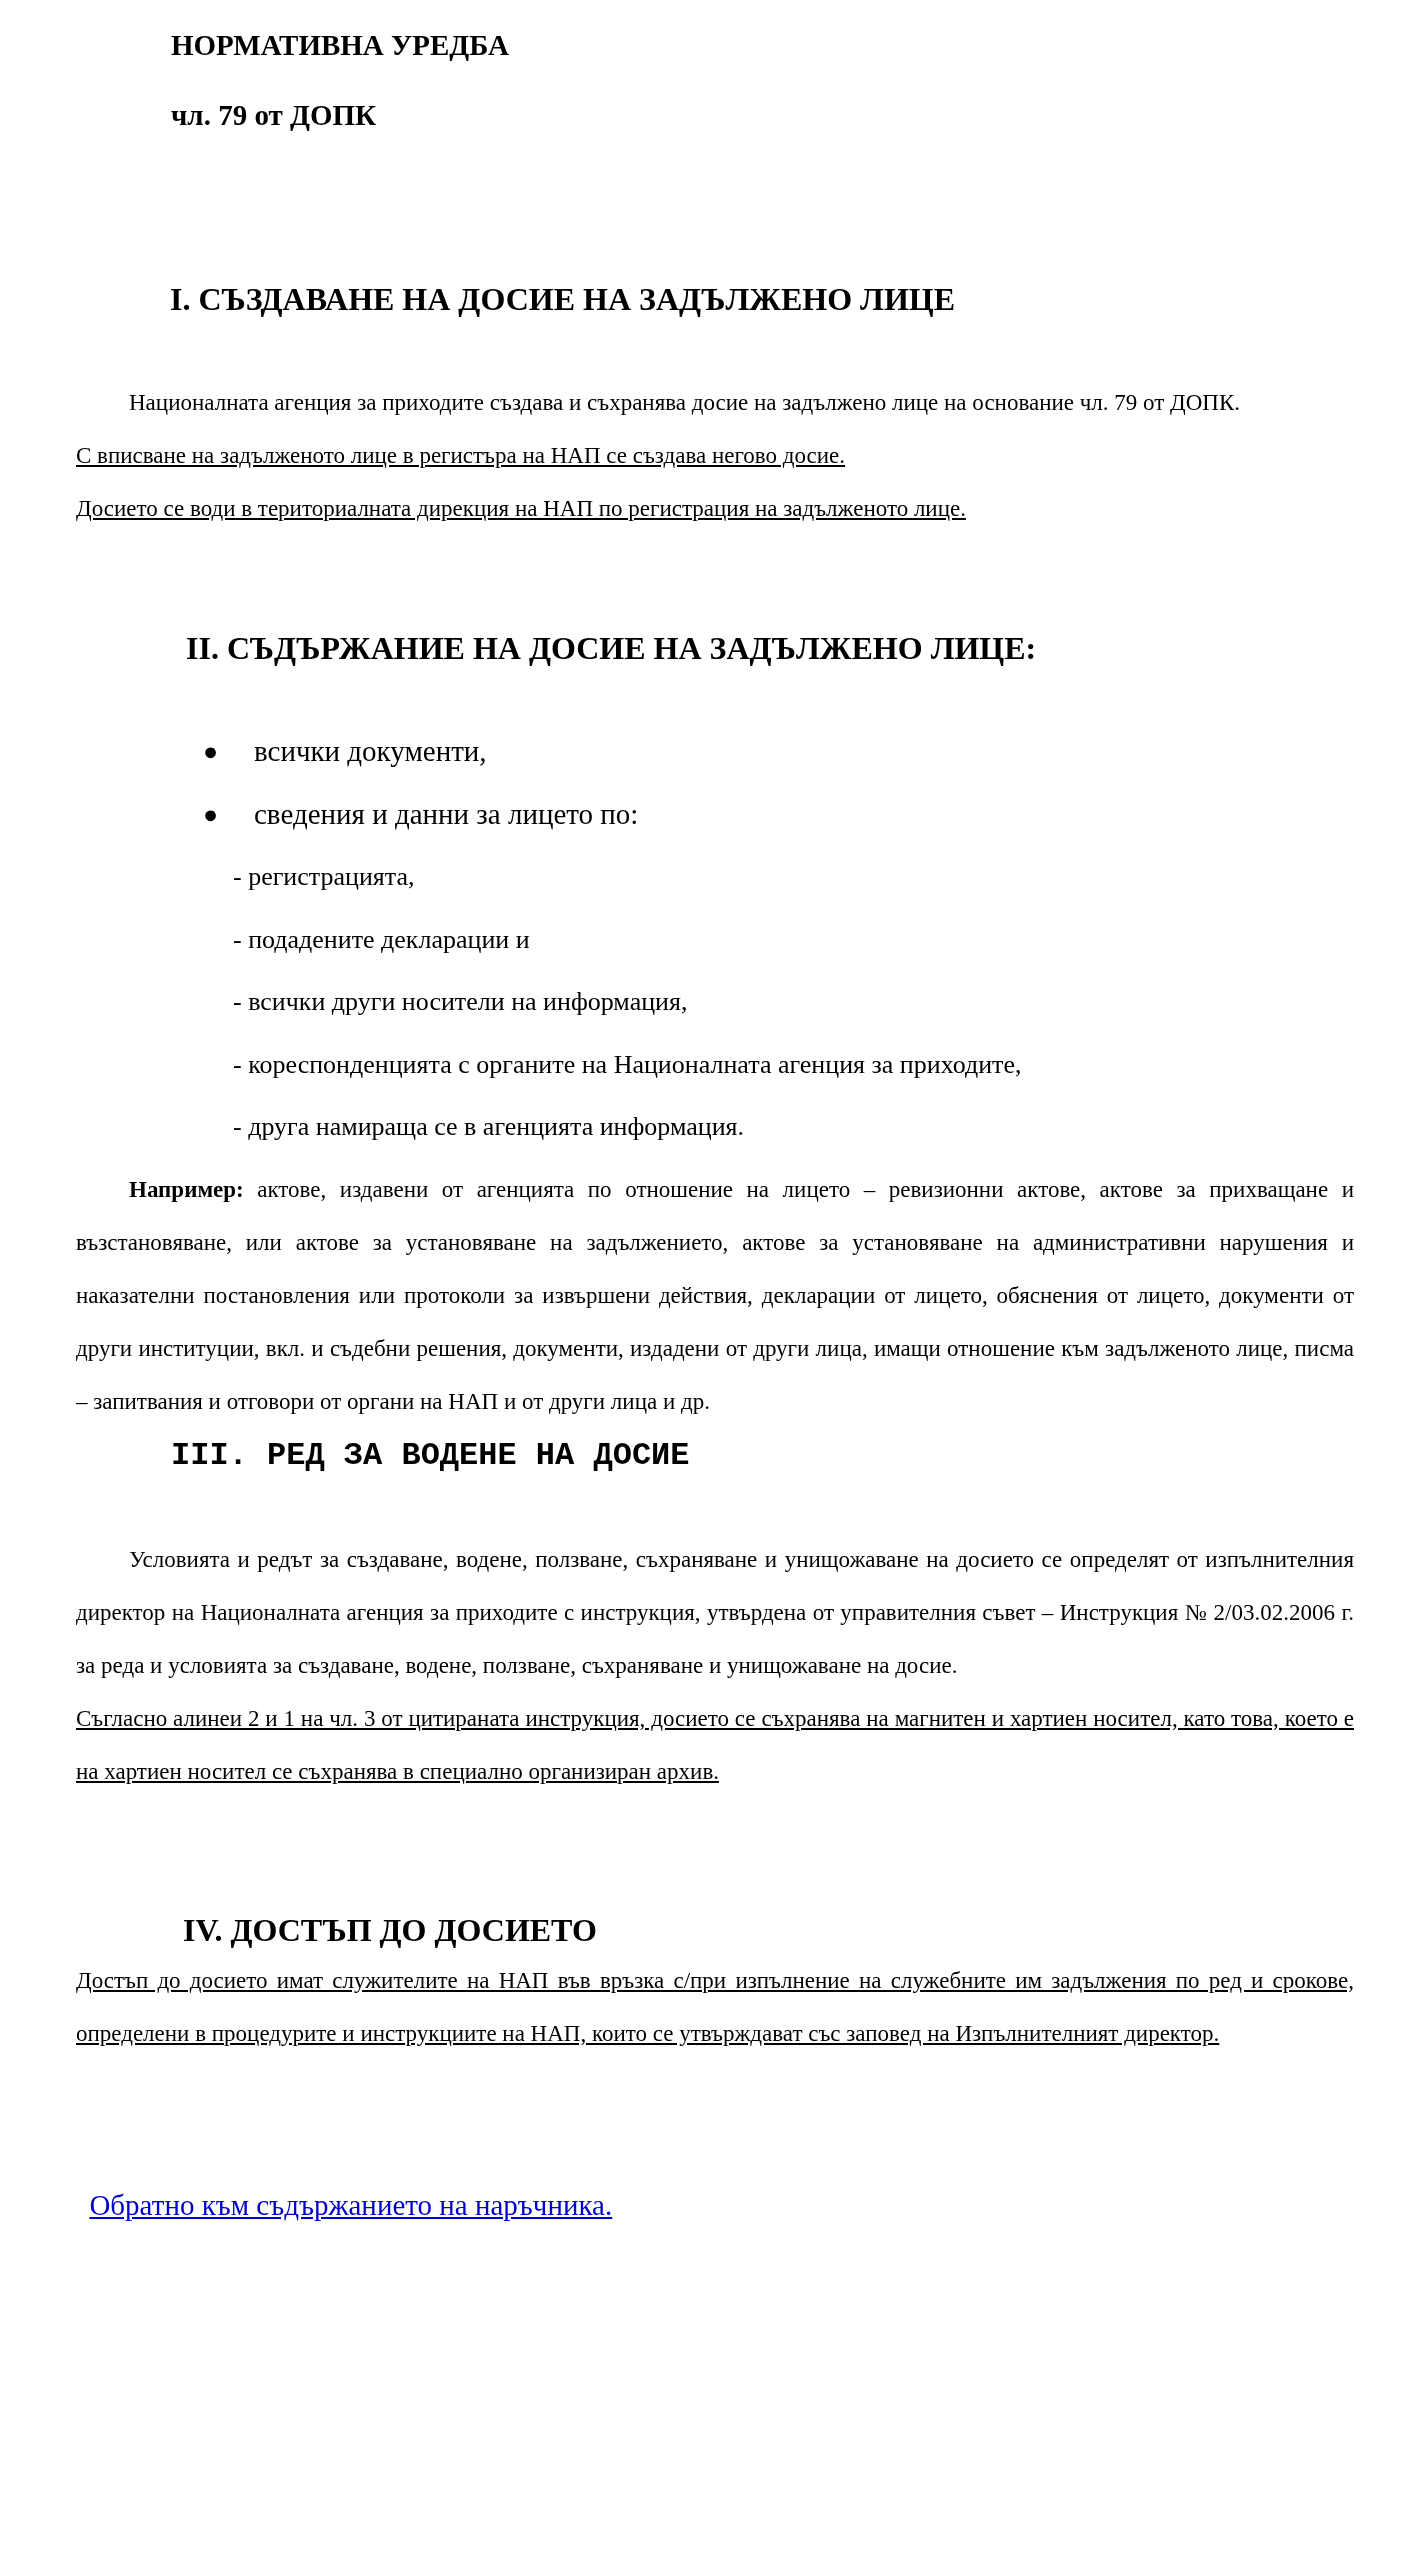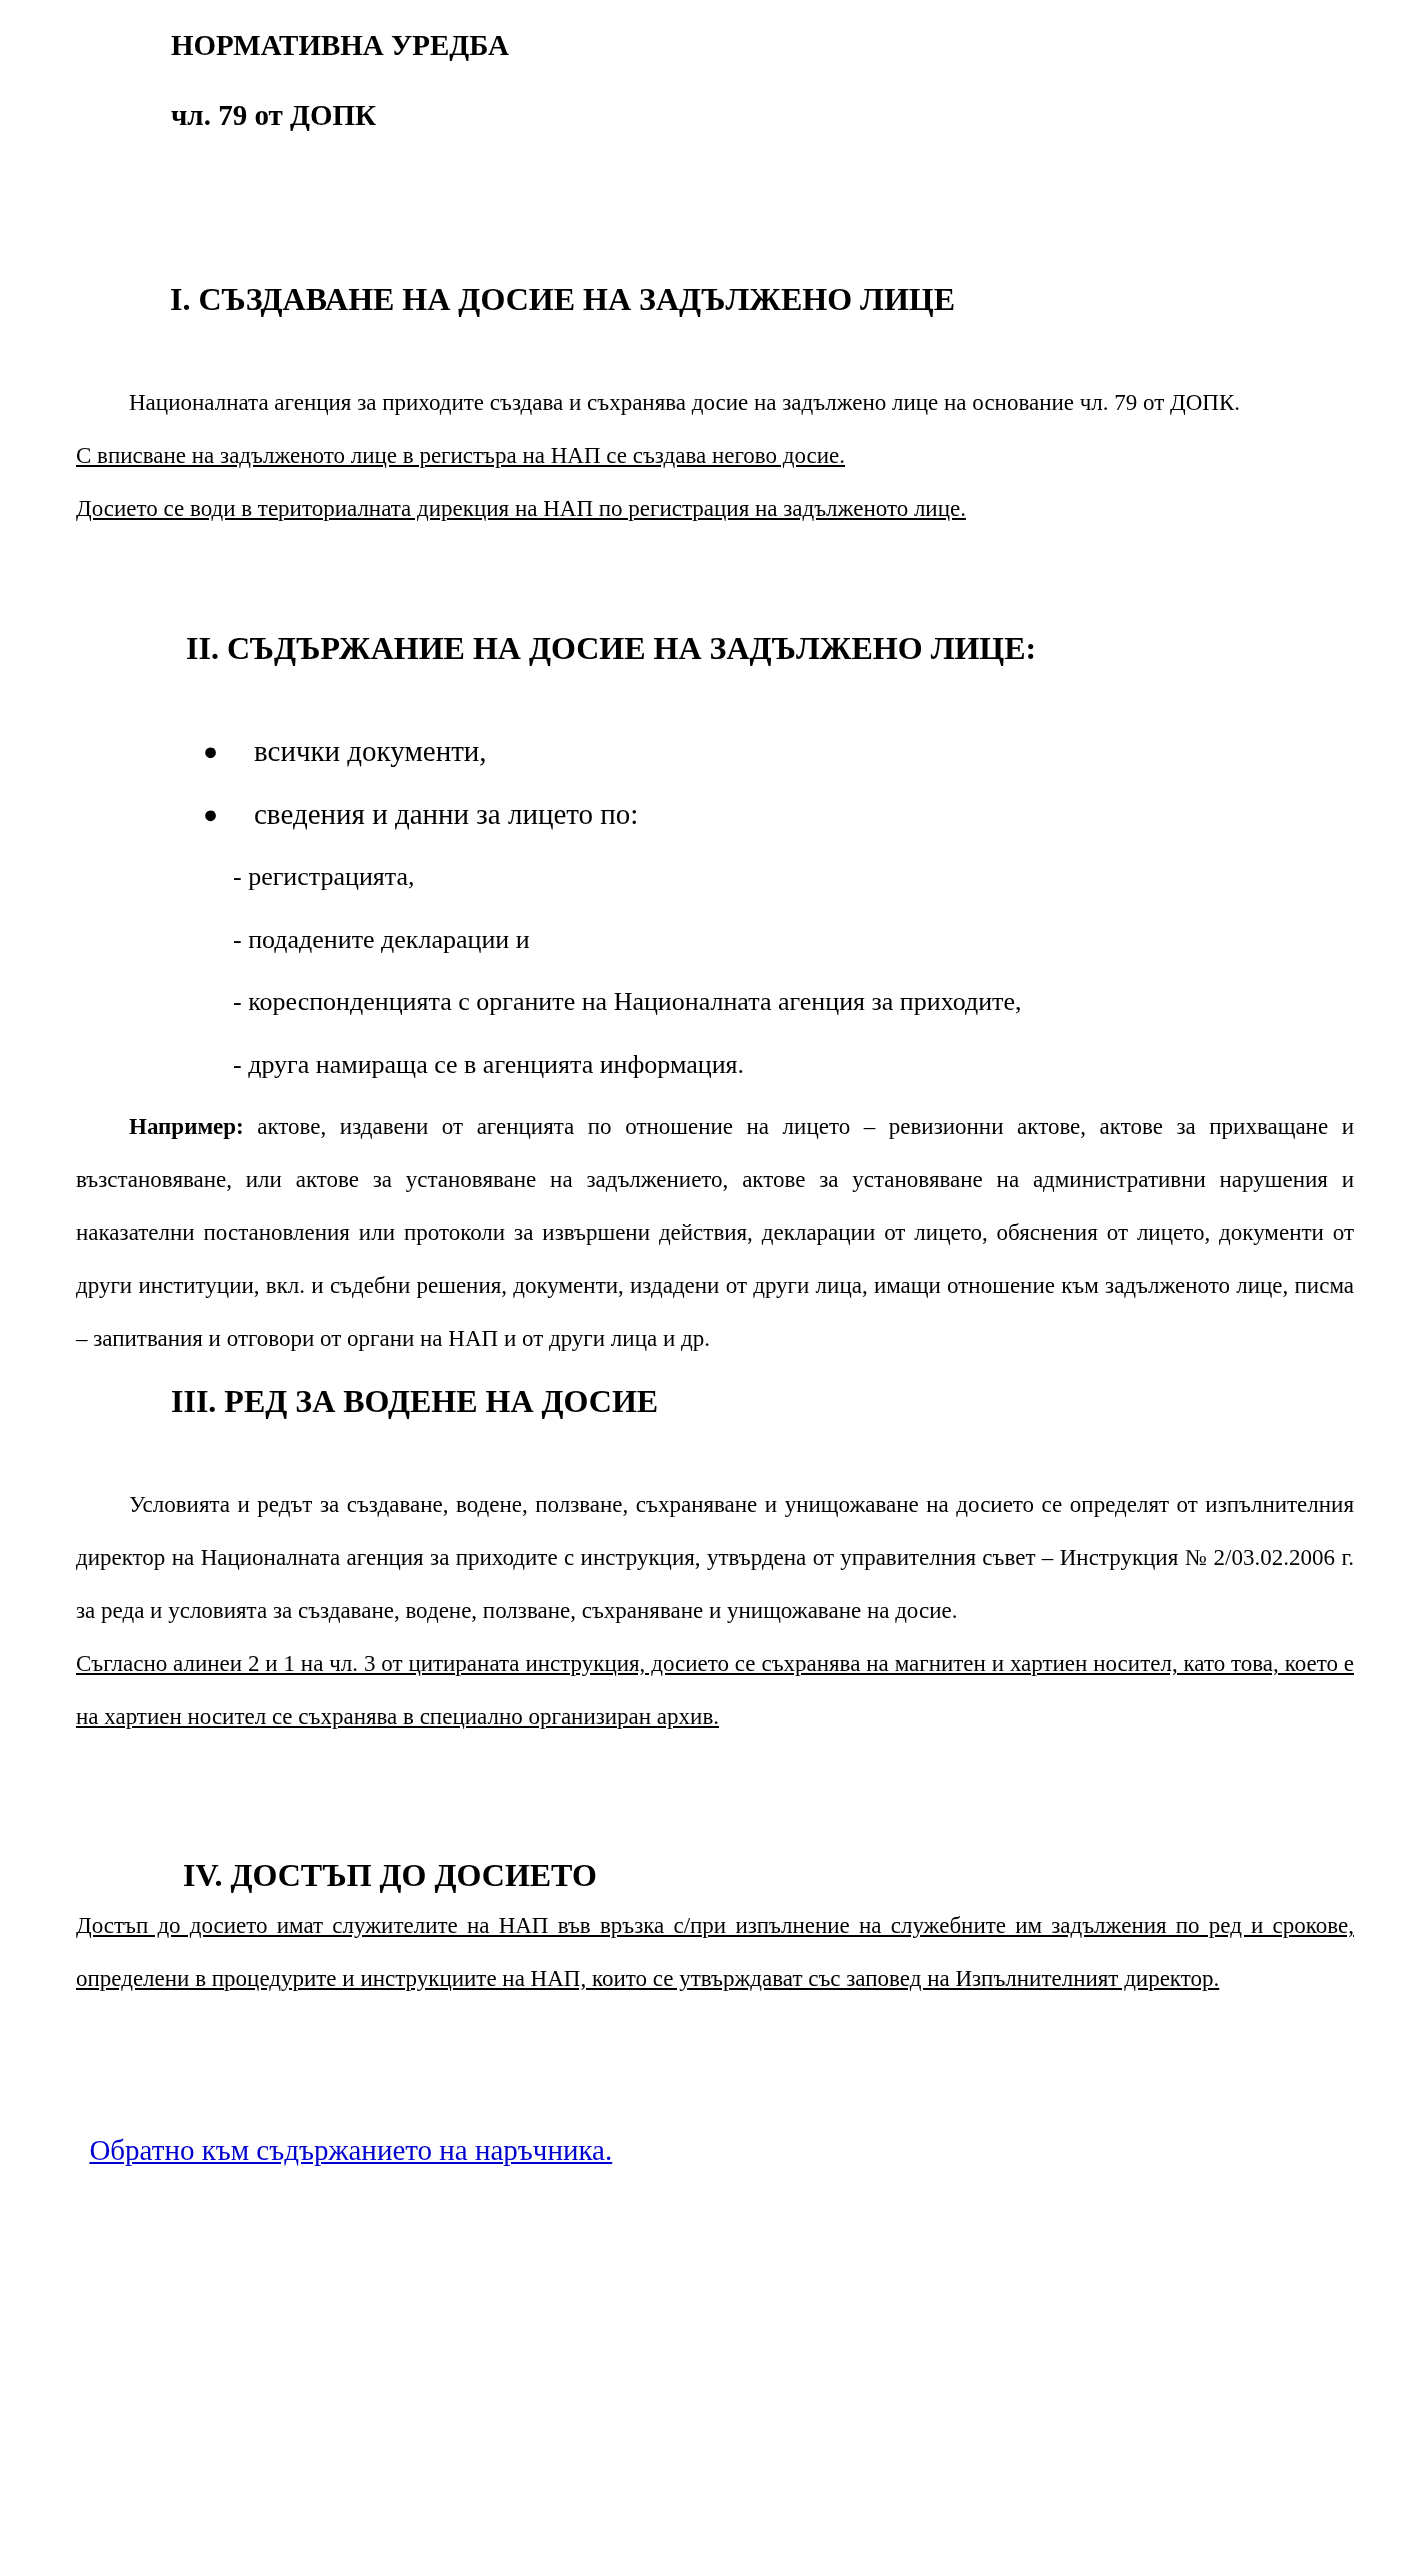--- a/index.html
+++ b/index.html
@@ -39,21 +39,21 @@
   }
   .section-heading {
     font-weight: bold;
     font-size: 32px;
     line-height: 48px;
     margin: 0;
     padding: 0;
   }
   .sec-1 { padding-left: 94px; margin-top: 52px; }
   .sec-2 { padding-left: 110px; margin-top: 57px; }
-  .sec-3 { padding-left: 95px; margin-top: 12px; }
+  .sec-3 { padding-left: 95px; margin-top: 4px; font-family: Liberation Mono, monospace; }
   .sec-4 { padding-left: 107px; margin-top: 55px; }
 
   p.body-par {
     margin: 0;
     padding: 0;
     font-size: 23px;
     line-height: 53px;
     text-align: justify;
     text-justify: inter-word;
   }
@@ -142,20 +142,21 @@
     </li>
     <li>
       <span class="bullet-dot">●</span>
       <span>сведения и данни за лицето по:</span>
     </li>
   </ul>
 
   <ul class="dashes">
     <li>- регистрацията,</li>
     <li>- подадените декларации и</li>
+    <li>- всички други носители на информация,</li>
     <li>- кореспонденцията с органите на Националната агенция за приходите,</li>
     <li>- друга намираща се в агенцията информация.</li>
   </ul>
 
   <p class="body-par just-first"><b>Например:</b><span> актове, издавени от агенцията по отношение на лицето – ревизионни актове, актове за прихващане и възстановяване, или актове за установяване на задължението, актове за установяване на административни нарушения и наказателни постановления или протоколи за извършени действия, декларации от лицето, обяснения от лицето, документи от други институции, вкл. и съдебни решения, документи, издадени от други лица, имащи отношение към задълженото лице, писма – запитвания и отговори от органи на НАП и от други лица и др.</span></p>
 
   <div class="section-heading sec-3">III. РЕД ЗА ВОДЕНЕ НА ДОСИЕ</div>
 
   <div class="gap-l"></div>
 

